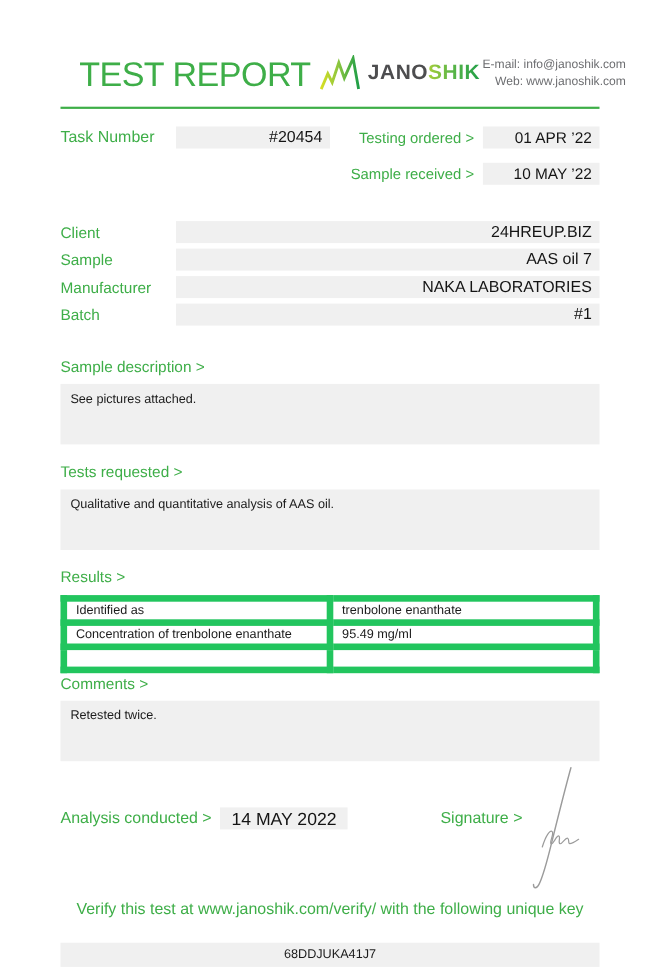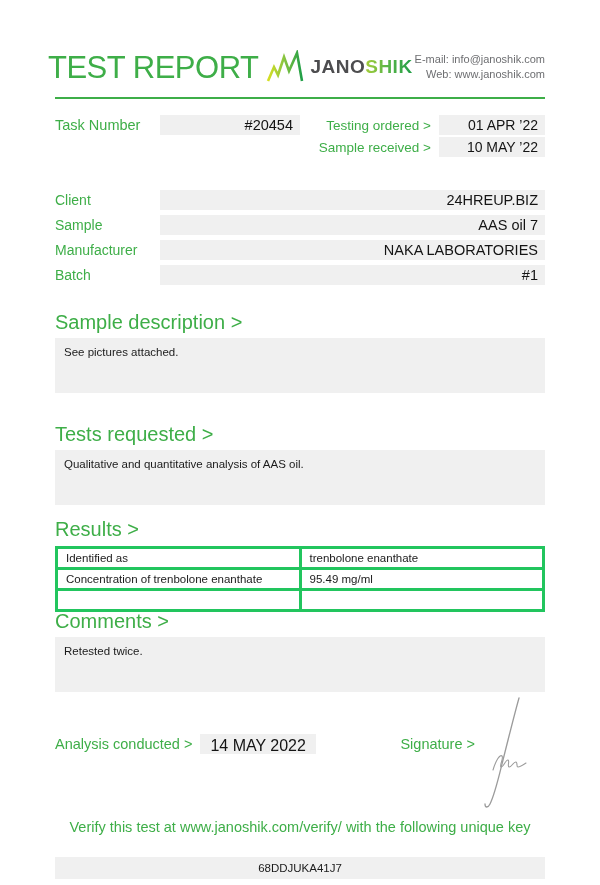--- a/index.html
+++ b/index.html
@@ -13,23 +13,24 @@
     width: 600px;
     height: 885px;
     background: #ffffff;
     padding: 30px 55px 0 55px;
     overflow: hidden;
     position: relative;
   }
   
   .header {
     display: flex;
-    justify-content: flex-end;
+    justify-content: space-between;
     align-items: flex-end;
     height: 54px;
+    margin-left: 17px;
   }
   .report-title {
     font-size: 31px;
     line-height: 32px;
     letter-spacing: -0.5px;
     color: #3eae48;
     font-weight: 400;
     white-space: nowrap;
   }
   .logo {
@@ -76,21 +77,21 @@
     color: #141414;
     font-size: 14.5px;
     line-height: 20px;
     height: 20px;
     padding: 0 7px;
     white-space: nowrap;
     text-align: right;
   }
   .section-heading {
     color: #3eae48;
-    font-size: 20px;
+    font-size: 14px;
     line-height: 18px;
   }
   .section-box {
     margin-top: 7px;
     background: #f0f0f0;
     min-height: 55px;
     font-size: 11.5px;
     line-height: 14px;
     color: #1b1b1b;
     padding: 7px 9px;
@@ -98,42 +99,42 @@
   
   .task-section {
     margin-top: 16px;
     display: flex;
     justify-content: space-between;
     align-items: flex-start;
   }
   .task-left { display: flex; align-items: center; }
   .task-label { font-size: 14.5px; width: 105px; }
   .task-left .valbox { width: 140px; }
-  .task-right { display: flex; flex-direction: column; gap: 2px; }
+  .task-right { display: flex; flex-direction: column; gap: 13px; }
   .date-row { display: flex; align-items: center; justify-content: flex-end; gap: 8px; }
   .date-label { font-size: 13.5px; text-align: right; }
   .date-row .valbox { width: 106px; font-size: 14px; }
   
   .info-section { margin-top: 33px; }
   .info-row { display: flex; align-items: center; margin-bottom: 5px; }
   .info-label { font-size: 14px; width: 105px; flex: 0 0 105px; }
   .info-row .valbox { flex: 1; }
   
   .sample-desc { margin-top: 28px; }
-  .tests-req   { margin-top: 32px; }
+  .tests-req   { margin-top: 16px; }
   .results     { margin-top: 15px; }
   .comments    { }
   
   .results-table {
     margin-top: 8px;
     width: 100%;
     border-collapse: collapse;
   }
   .results-table td {
-    border: 3px solid #22c55e;
+    border: 6px solid #22c55e;
     height: 21px;
     font-size: 11.5px;
     padding: 2px 8px;
     width: 50%;
     color: #1b1b1b;
   }
   
   .footer-row {
     margin-top: 40px;
     display: flex;

